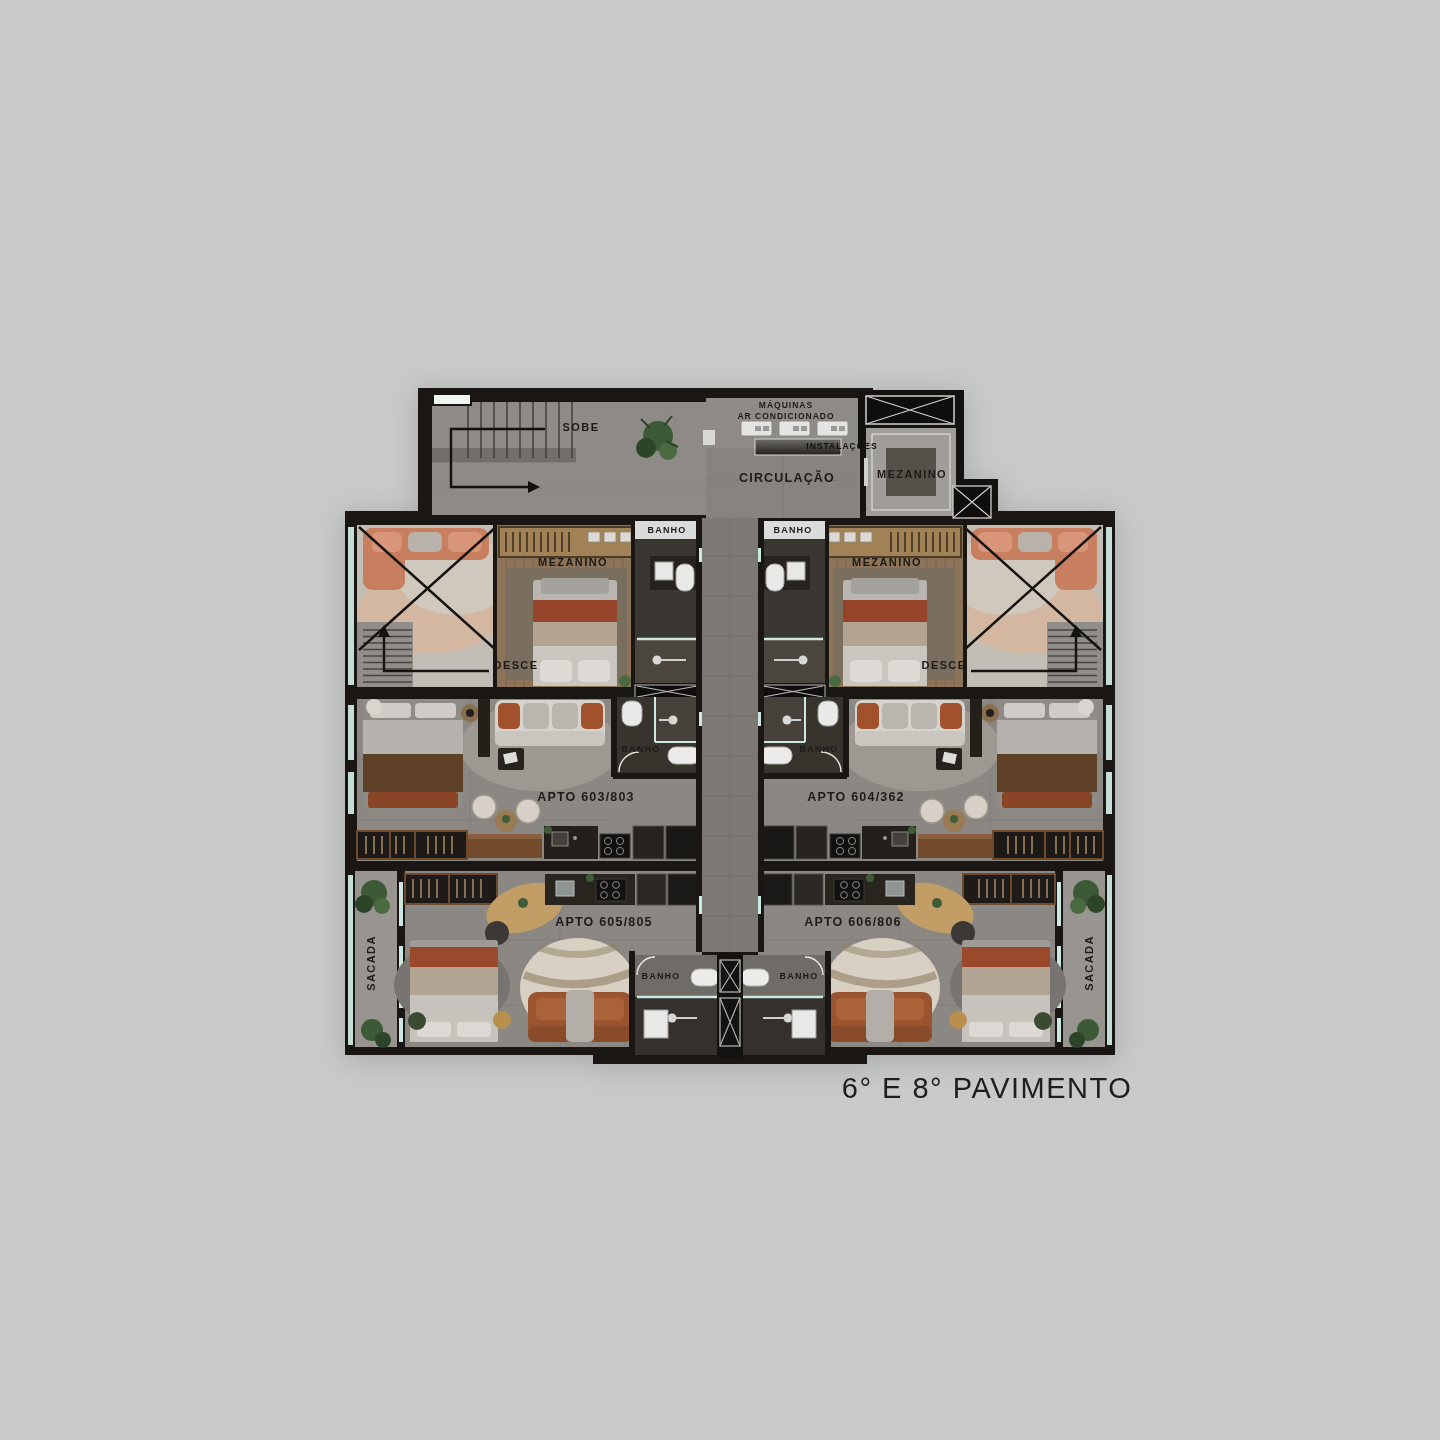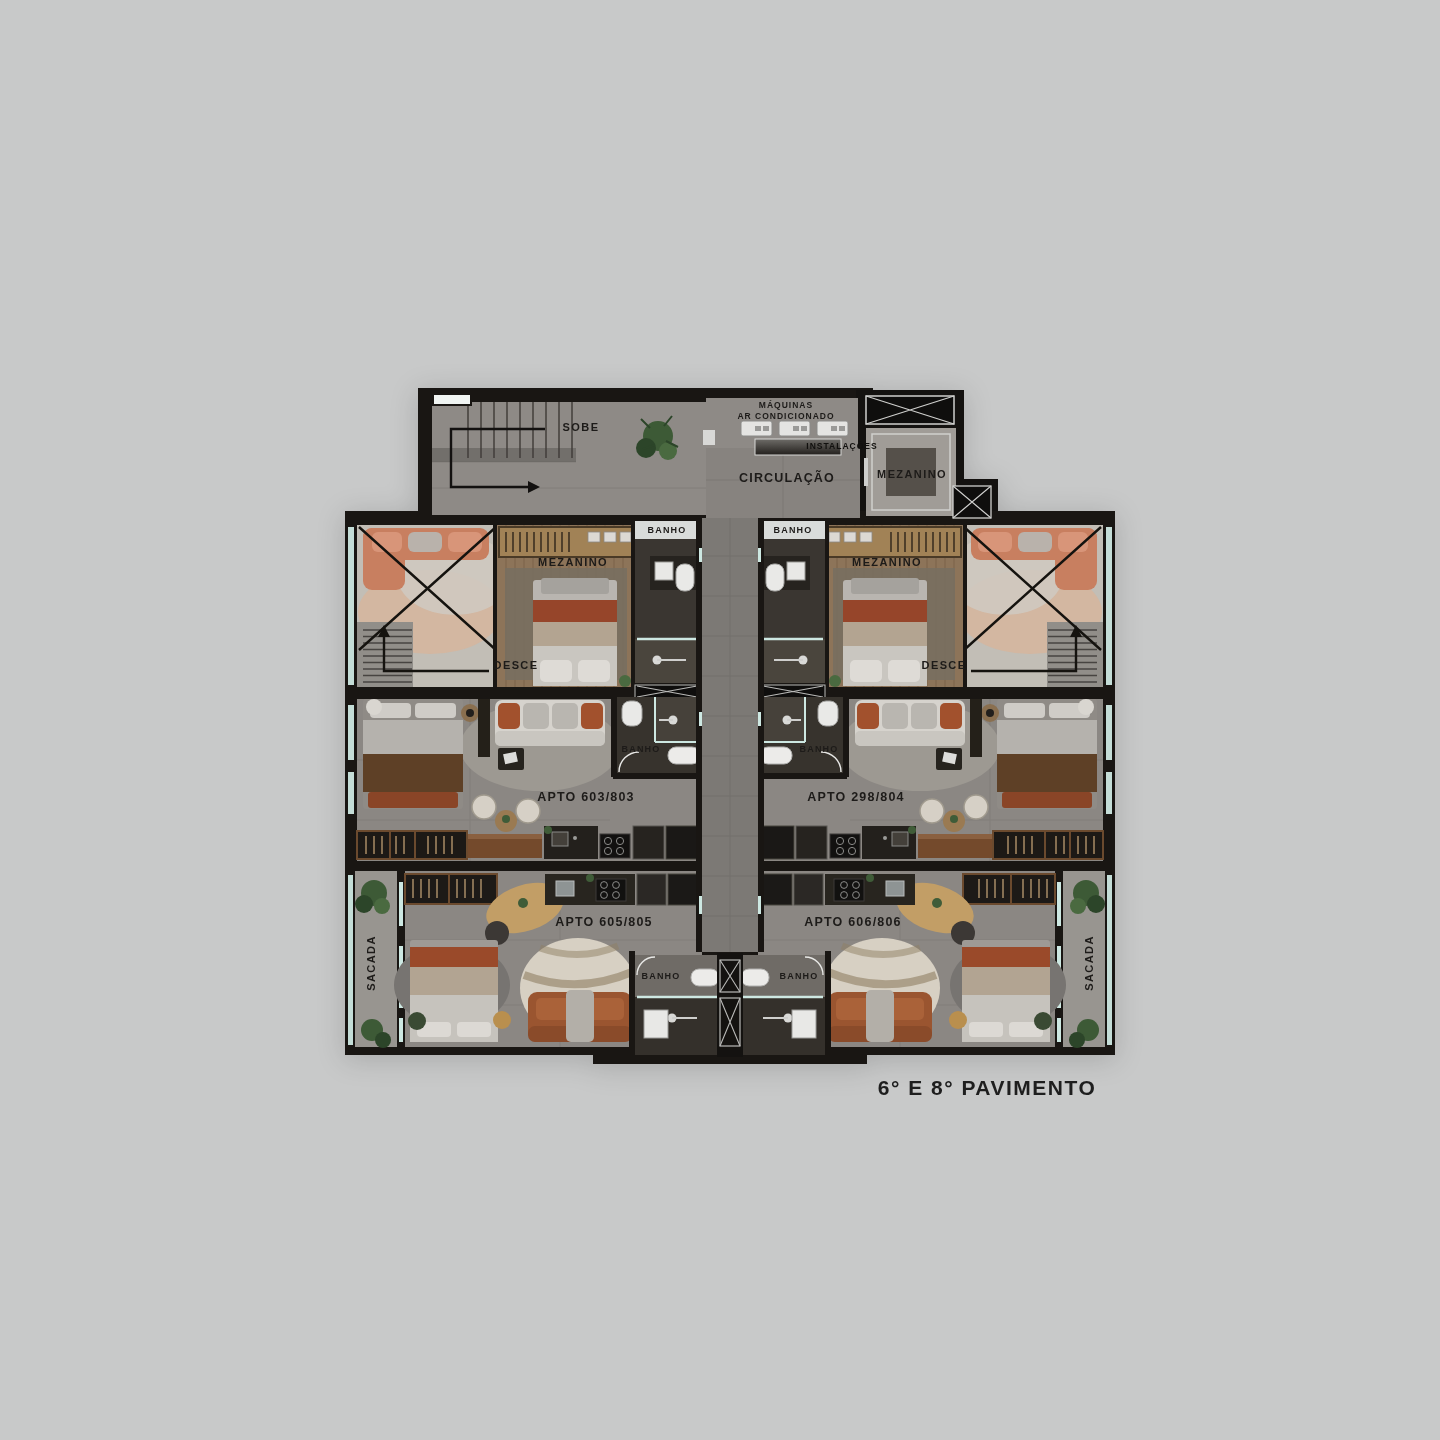--- a/index.html
+++ b/index.html
@@ -7,21 +7,21 @@
           font-family:"Liberation Sans",sans-serif;}
   .plan-svg{position:absolute;left:0;top:0;filter:drop-shadow(0 4px 14px rgba(0,0,0,.16));}
   .labels{position:absolute;left:0;top:0;width:100%;height:100%;z-index:5;pointer-events:none;}
   .lbl{position:absolute;transform:translate(-50%,-50%);color:#1d1b19;font-weight:bold;
        letter-spacing:1px;white-space:nowrap;text-align:center;line-height:1.3;}
   .lbl.rot{transform:translate(-50%,-50%) rotate(-90deg);}
   .s8{font-size:8.5px;text-align:center;}
   .s9{font-size:9px;letter-spacing:1.2px;}
   .s11{font-size:11px;letter-spacing:1.4px;}
   .s12{font-size:12.5px;letter-spacing:1.2px;}
-  .title{position:absolute;transform:translate(-50%,-50%);font-size:21px;font-weight:700;
+  .title{position:absolute;transform:translate(-50%,-50%);font-size:29px;font-weight:400;
          letter-spacing:1.5px;color:#1e1e1e;white-space:nowrap;}
   .inst{color:#11100e;margin-left:44px;}
 </style>
 </head>
 <body>
 
 <div class="canvas">
 
 <svg class="plan-svg" width="1440" height="1440" viewBox="0 0 1440 1440">
   <defs>
@@ -318,21 +318,21 @@
   <div class="lbl s9" style="left:819px;top:750px">BANHO</div>
   <div class="lbl s9" style="left:661px;top:977px">BANHO</div>
   <div class="lbl s9" style="left:799px;top:977px">BANHO</div>
 
   <div class="lbl s11" style="left:573px;top:562px">MEZANINO</div>
   <div class="lbl s11" style="left:887px;top:562px">MEZANINO</div>
   <div class="lbl s11" style="left:516px;top:665px">DESCE</div>
   <div class="lbl s11" style="left:944px;top:665px">DESCE</div>
 
   <div class="lbl s12" style="left:586px;top:797px">APTO 603/803</div>
-  <div class="lbl s12" style="left:856px;top:797px">APTO 298/804</div>
+  <div class="lbl s12" style="left:856px;top:797px">APTO 604/362</div>
   <div class="lbl s12" style="left:604px;top:922px">APTO 605/805</div>
   <div class="lbl s12" style="left:853px;top:922px">APTO 606/806</div>
 
   <div class="lbl s11 rot" style="left:371px;top:963px">SACADA</div>
   <div class="lbl s11 rot" style="left:1089px;top:963px">SACADA</div>
 
   <div class="title" style="left:987px;top:1088px">6° E 8° PAVIMENTO</div>
 </div>
 
 </div>

